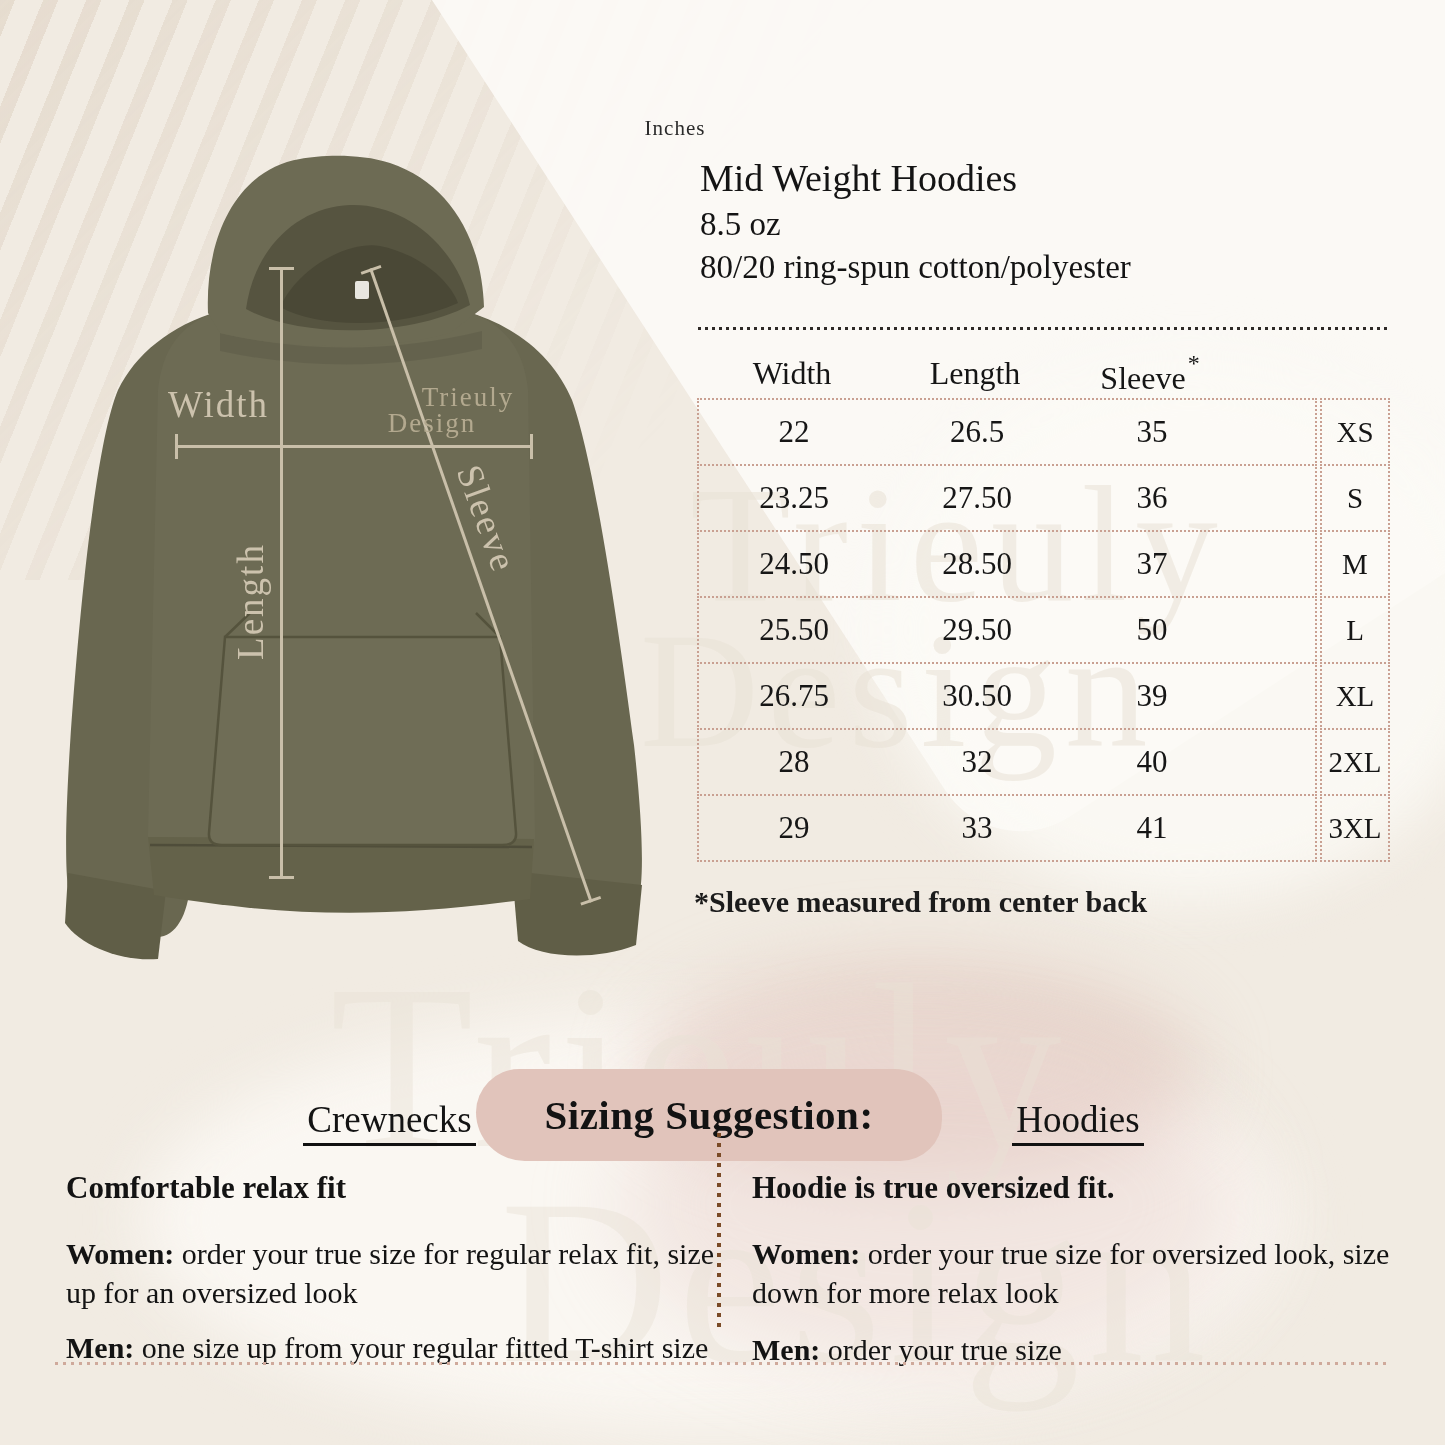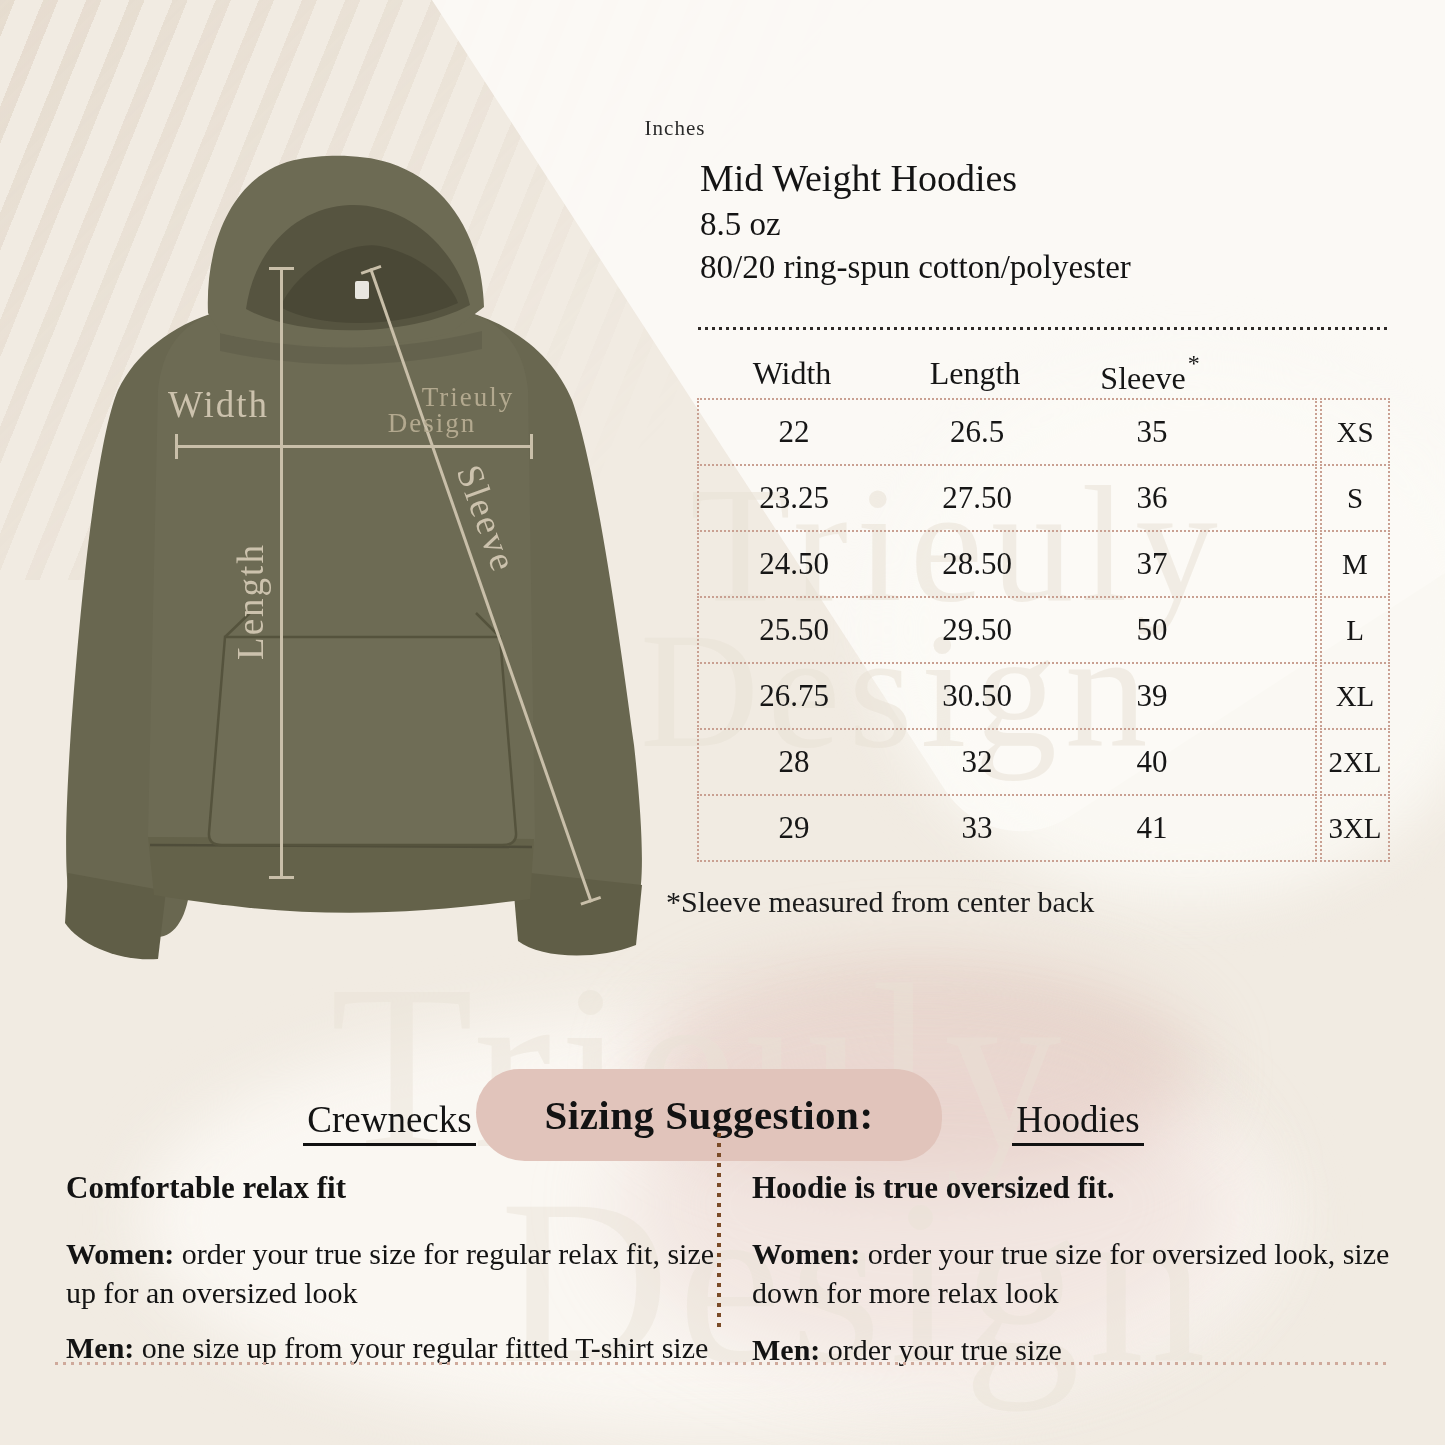--- a/index.html
+++ b/index.html
@@ -53,21 +53,21 @@
   .tbody{position:absolute;left:697px;top:398px;width:620px;}
   .trow{height:64px;border:2px dotted #c9a092;display:grid;grid-template-columns:190px 176px 174px;
     align-items:center;font-size:31px;color:#161616;margin-top:-2px;}
   .trow:first-child{margin-top:0;}
   .trow span{text-align:center;}
   .sbody{position:absolute;left:1320px;top:398px;width:70px;}
   .srow{height:64px;border:2px dotted #c9a092;display:flex;align-items:center;justify-content:center;
     font-size:29px;color:#161616;margin-top:-2px;}
   .srow:first-child{margin-top:0;}
 
-  .footnote{position:absolute;left:666px;font-size:30px;color:#1b1b1b;}
+  .footnote{position:absolute;left:694px;font-size:30px;color:#1b1b1b;font-weight:bold;}
   .footnote.f1{top:885px;}
   .footnote.f2{top:938px;}
   .footnote .pm{color:#9a9691;}
 
   
   .pill{position:absolute;left:476px;top:1069px;width:466px;height:92px;background:#e1c4bb;
     border-radius:48px 52px 46px 54px;display:flex;align-items:center;justify-content:center;}
   .pill span{font-size:41px;color:#131313;font-weight:600;letter-spacing:.5px;}
 
   .col{position:absolute;top:1070px;color:#131313;margin-top:28px;}

